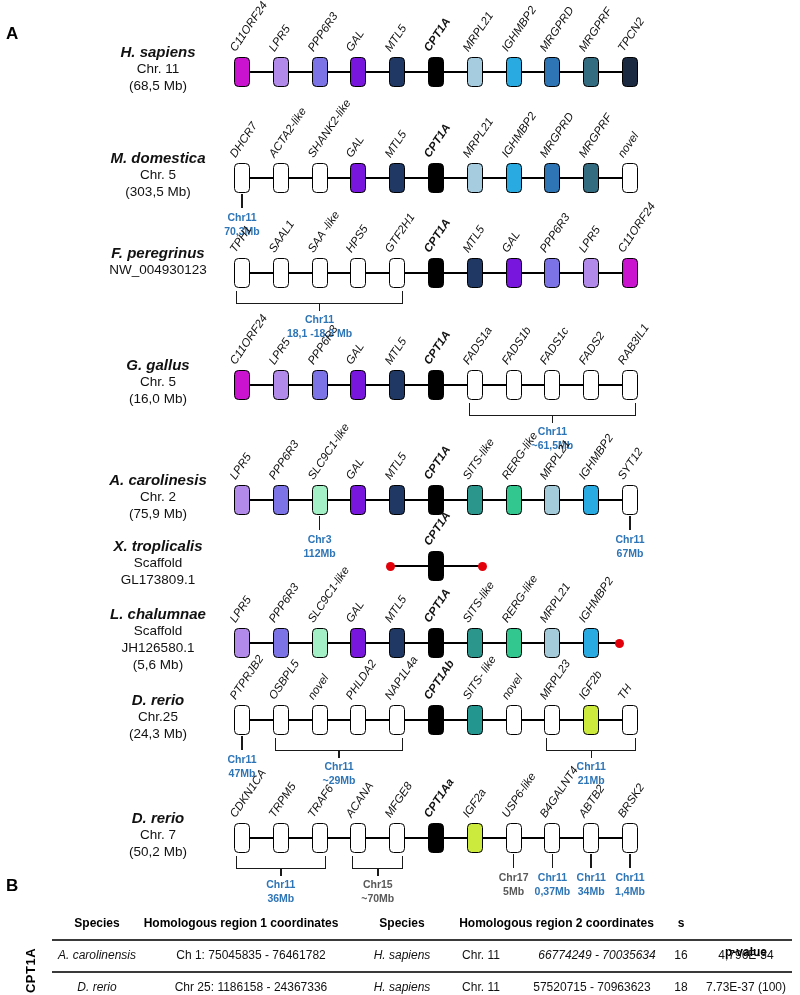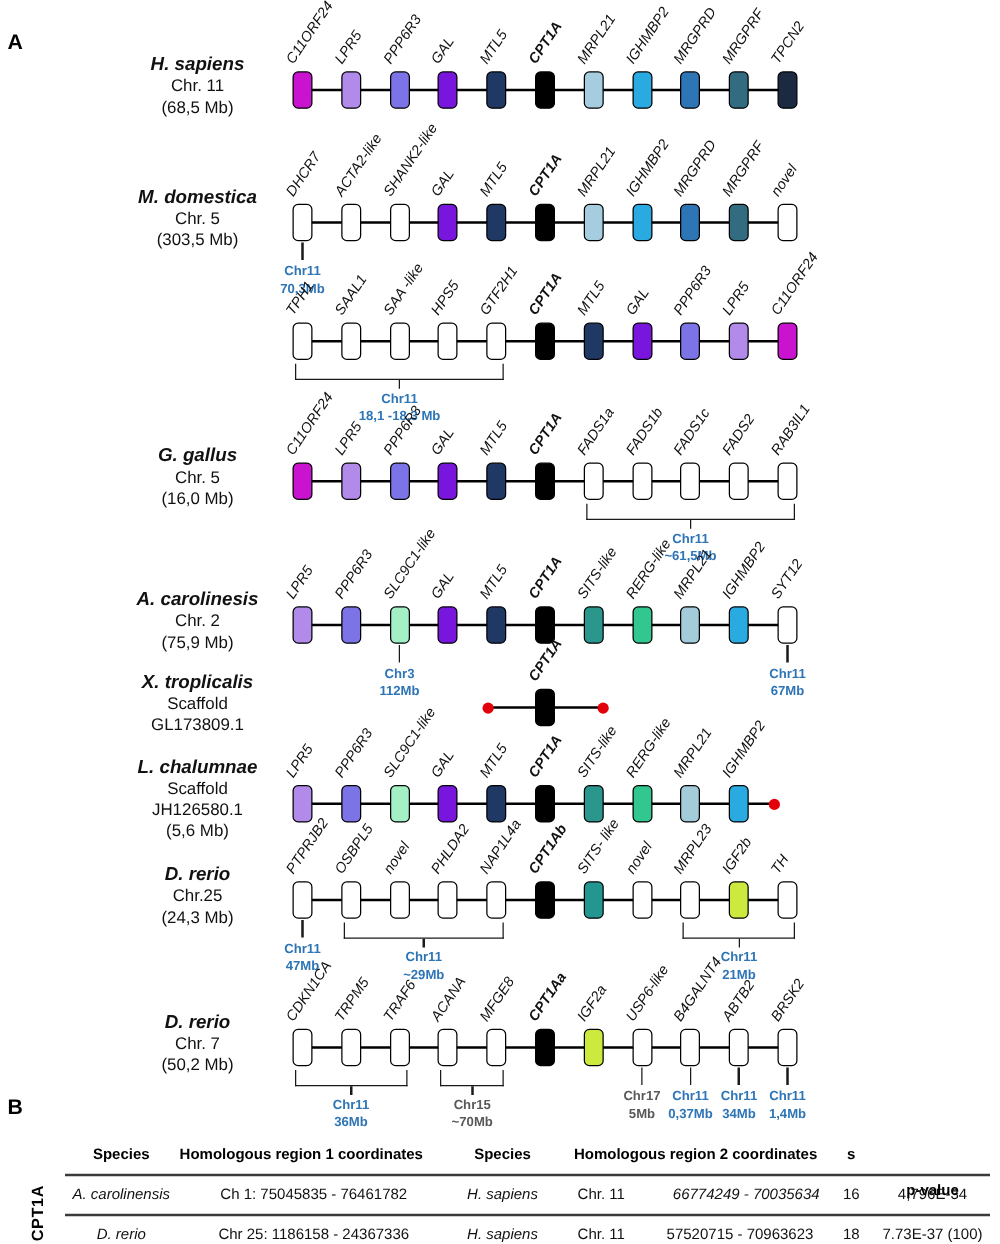--- a/index.html
+++ b/index.html
@@ -88,20 +88,22 @@
       <div class="gene-box" style="left: 583.2px; top: 163px; background: rgb(51, 107, 128);"></div>
       <div class="gene-label" style="left: 587.2px; top: 147px; font-weight: normal;">MRGPRF</div>
       <div class="gene-box" style="left: 622px; top: 163px; background: rgb(255, 255, 255);"></div>
       <div class="gene-label" style="left: 626px; top: 147px; font-weight: normal;">novel</div>
       <div class="tickline" style="left: 241.25px; top: 194px; height: 14px;"></div>
       <div class="ann-text blue" style="left: 197px; top: 211px; width: 90px;">
         <div>Chr11</div>
         <div>70,3Mb</div>
       </div>
       <div class="sp-label" style="top: 243.5px;">
+        <div class="sp-line sp-name">F. peregrinus</div>
+        <div class="sp-line">NW_004930123</div>
       </div>
       <div class="track-line" style="left: 242px; width: 388px; top: 271.75px;"></div>
       <div class="gene-box" style="left: 234px; top: 258px; background: rgb(255, 255, 255);"></div>
       <div class="gene-label" style="left: 238px; top: 242px; font-weight: normal;">TPH1</div>
       <div class="gene-box" style="left: 272.8px; top: 258px; background: rgb(255, 255, 255);"></div>
       <div class="gene-label" style="left: 276.8px; top: 242px; font-weight: normal;">SAAL1</div>
       <div class="gene-box" style="left: 311.6px; top: 258px; background: rgb(255, 255, 255);"></div>
       <div class="gene-label" style="left: 315.6px; top: 242px; font-weight: normal;">SAA -like</div>
       <div class="gene-box" style="left: 350.4px; top: 258px; background: rgb(255, 255, 255);"></div>
       <div class="gene-label" style="left: 354.4px; top: 242px; font-weight: normal;">HPS5</div>

